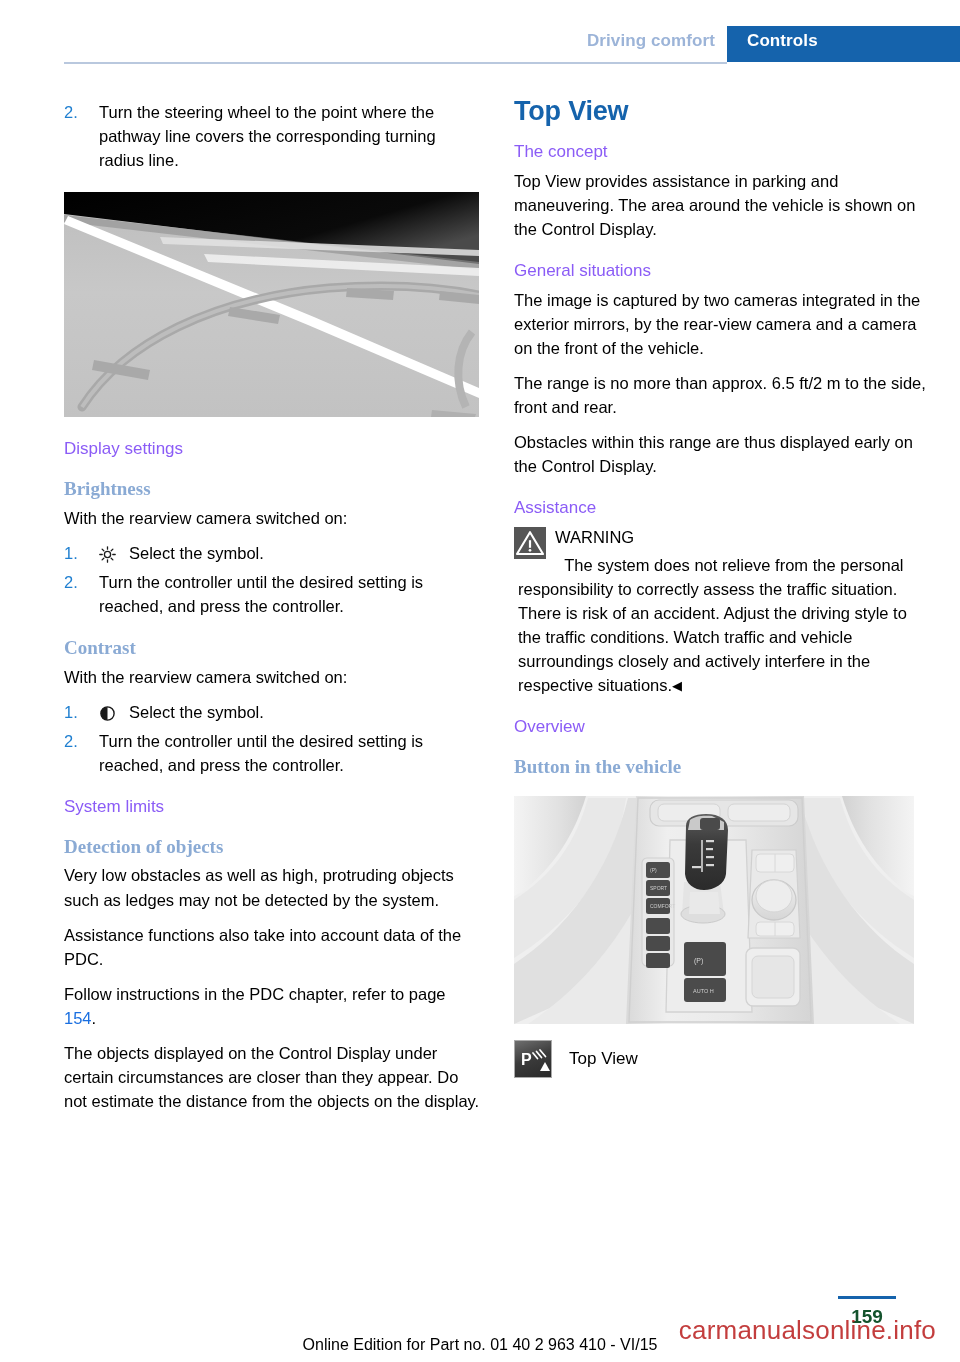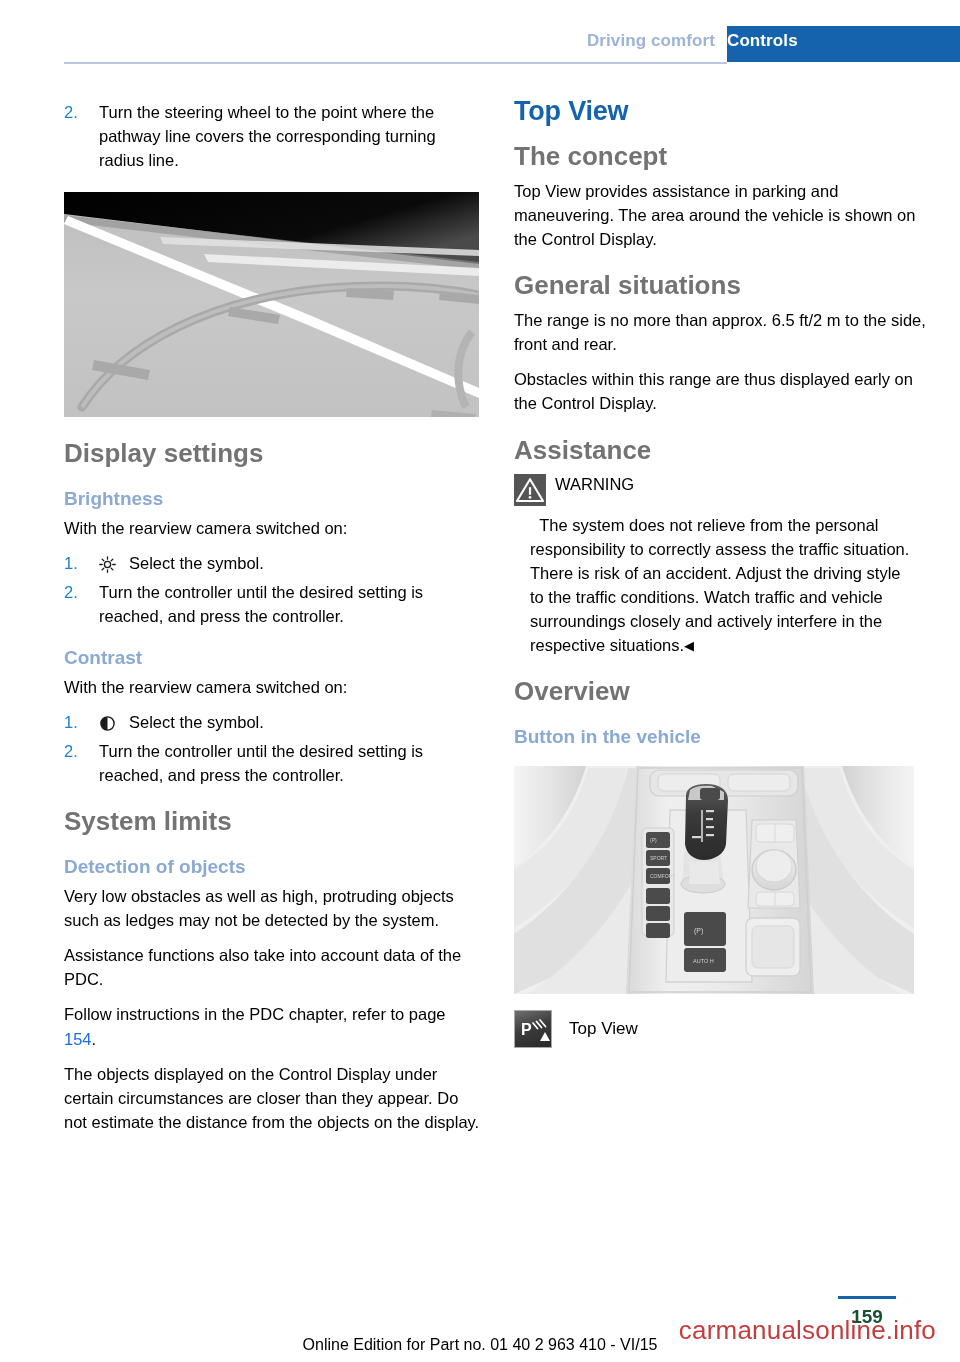--- a/index.html
+++ b/index.html
@@ -34,20 +34,21 @@
     font-weight: bold;
     color: #9cb4d8;
     letter-spacing: 0.1px;
     white-space: nowrap;
     text-align: right;
   }
   .hdr-section {
     position: absolute;
     right: 0; top: 31px;
     width: 233px;
+    padding-left: 20px;
     font-size: 17px;
     font-weight: bold;
     color: #ffffff;
     letter-spacing: 0.1px;
     white-space: nowrap;
   }
   .hdr-rule {
     position: absolute;
     left: 64px; top: 62px;
     width: 663px; height: 2px;
@@ -66,33 +67,34 @@
   
   .h1 {
     font-size: 27px;
     font-weight: bold;
     color: #1563ac;
     margin: 0 0 16px 0;
     line-height: 1.12;
     letter-spacing: -0.2px;
   }
   .h2 {
-    font-size: 26px;
-    font-weight: bold;
-    color: #737373;
+    font-size: 17px;
+    font-weight: normal;
+    color: #8b5cf6;
     margin: 20px 0 7px 0;
     line-height: 1.15;
   }
   .h2.first { margin-top: 0; }
   .h3 {
     font-size: 19px;
     font-weight: bold;
     color: #8aaad4;
     margin: 19px 0 6px 0;
     line-height: 1.15;
+    font-family: Liberation Serif, serif;
   }
   p.body {
     font-size: 16.5px;
     line-height: 1.46;
     margin: 0 0 11px 0;
     color: #000;
   }
   p.body:last-child { margin-bottom: 5px; }
   .xref { color: #1a6fe0; }
 
@@ -148,21 +150,21 @@
   }
   .warn-icon svg { position: absolute; left: 0; top: 0; }
   .warn-title {
     font-size: 16.5px;
     line-height: 1.46;
     margin: 0;
   }
   .warn-body {
     font-size: 16.5px;
     line-height: 1.46;
-    margin: 16px;
+    margin: 4px;
   }
   .endmark { font-size: 13px; vertical-align: 1px; }
 
   
   .caption-row {
     display: flex;
     align-items: center;
     gap: 17px;
     margin-top: 12px;
   }
@@ -329,20 +331,21 @@
 </div>
 
 <div class="col col-right">
 
   <h1 class="h1">Top View</h1>
 
   <h2 class="h2 first">The concept</h2>
   <p class="body">Top View provides assistance in parking and maneuvering. The area around the vehicle is shown on the Control Display.</p>
 
   <h2 class="h2">General situations</h2>
+  <p class="body">The image is captured by two cameras integrated in the exterior mirrors, by the rear-view camera and a camera on the front of the vehicle.</p>
   <p class="body">The range is no more than approx. 6.5 ft/2 m to the side, front and rear.</p>
   <p class="body">Obstacles within this range are thus displayed early on the Control Display.</p>
 
   <h2 class="h2">Assistance</h2>
   <div class="warn-wrap">
     <div class="warn-icon">
       <svg width="32" height="32" viewBox="0 0 32 32">
         <path d="M16 5.2 L29 27 L3 27 Z" fill="none" stroke="#ffffff" stroke-width="2.1" stroke-linejoin="round"></path>
         <rect x="14.9" y="13.2" width="2.2" height="7.6" fill="#ffffff"></rect>
         <circle cx="16" cy="23.3" r="1.35" fill="#ffffff"></circle>

